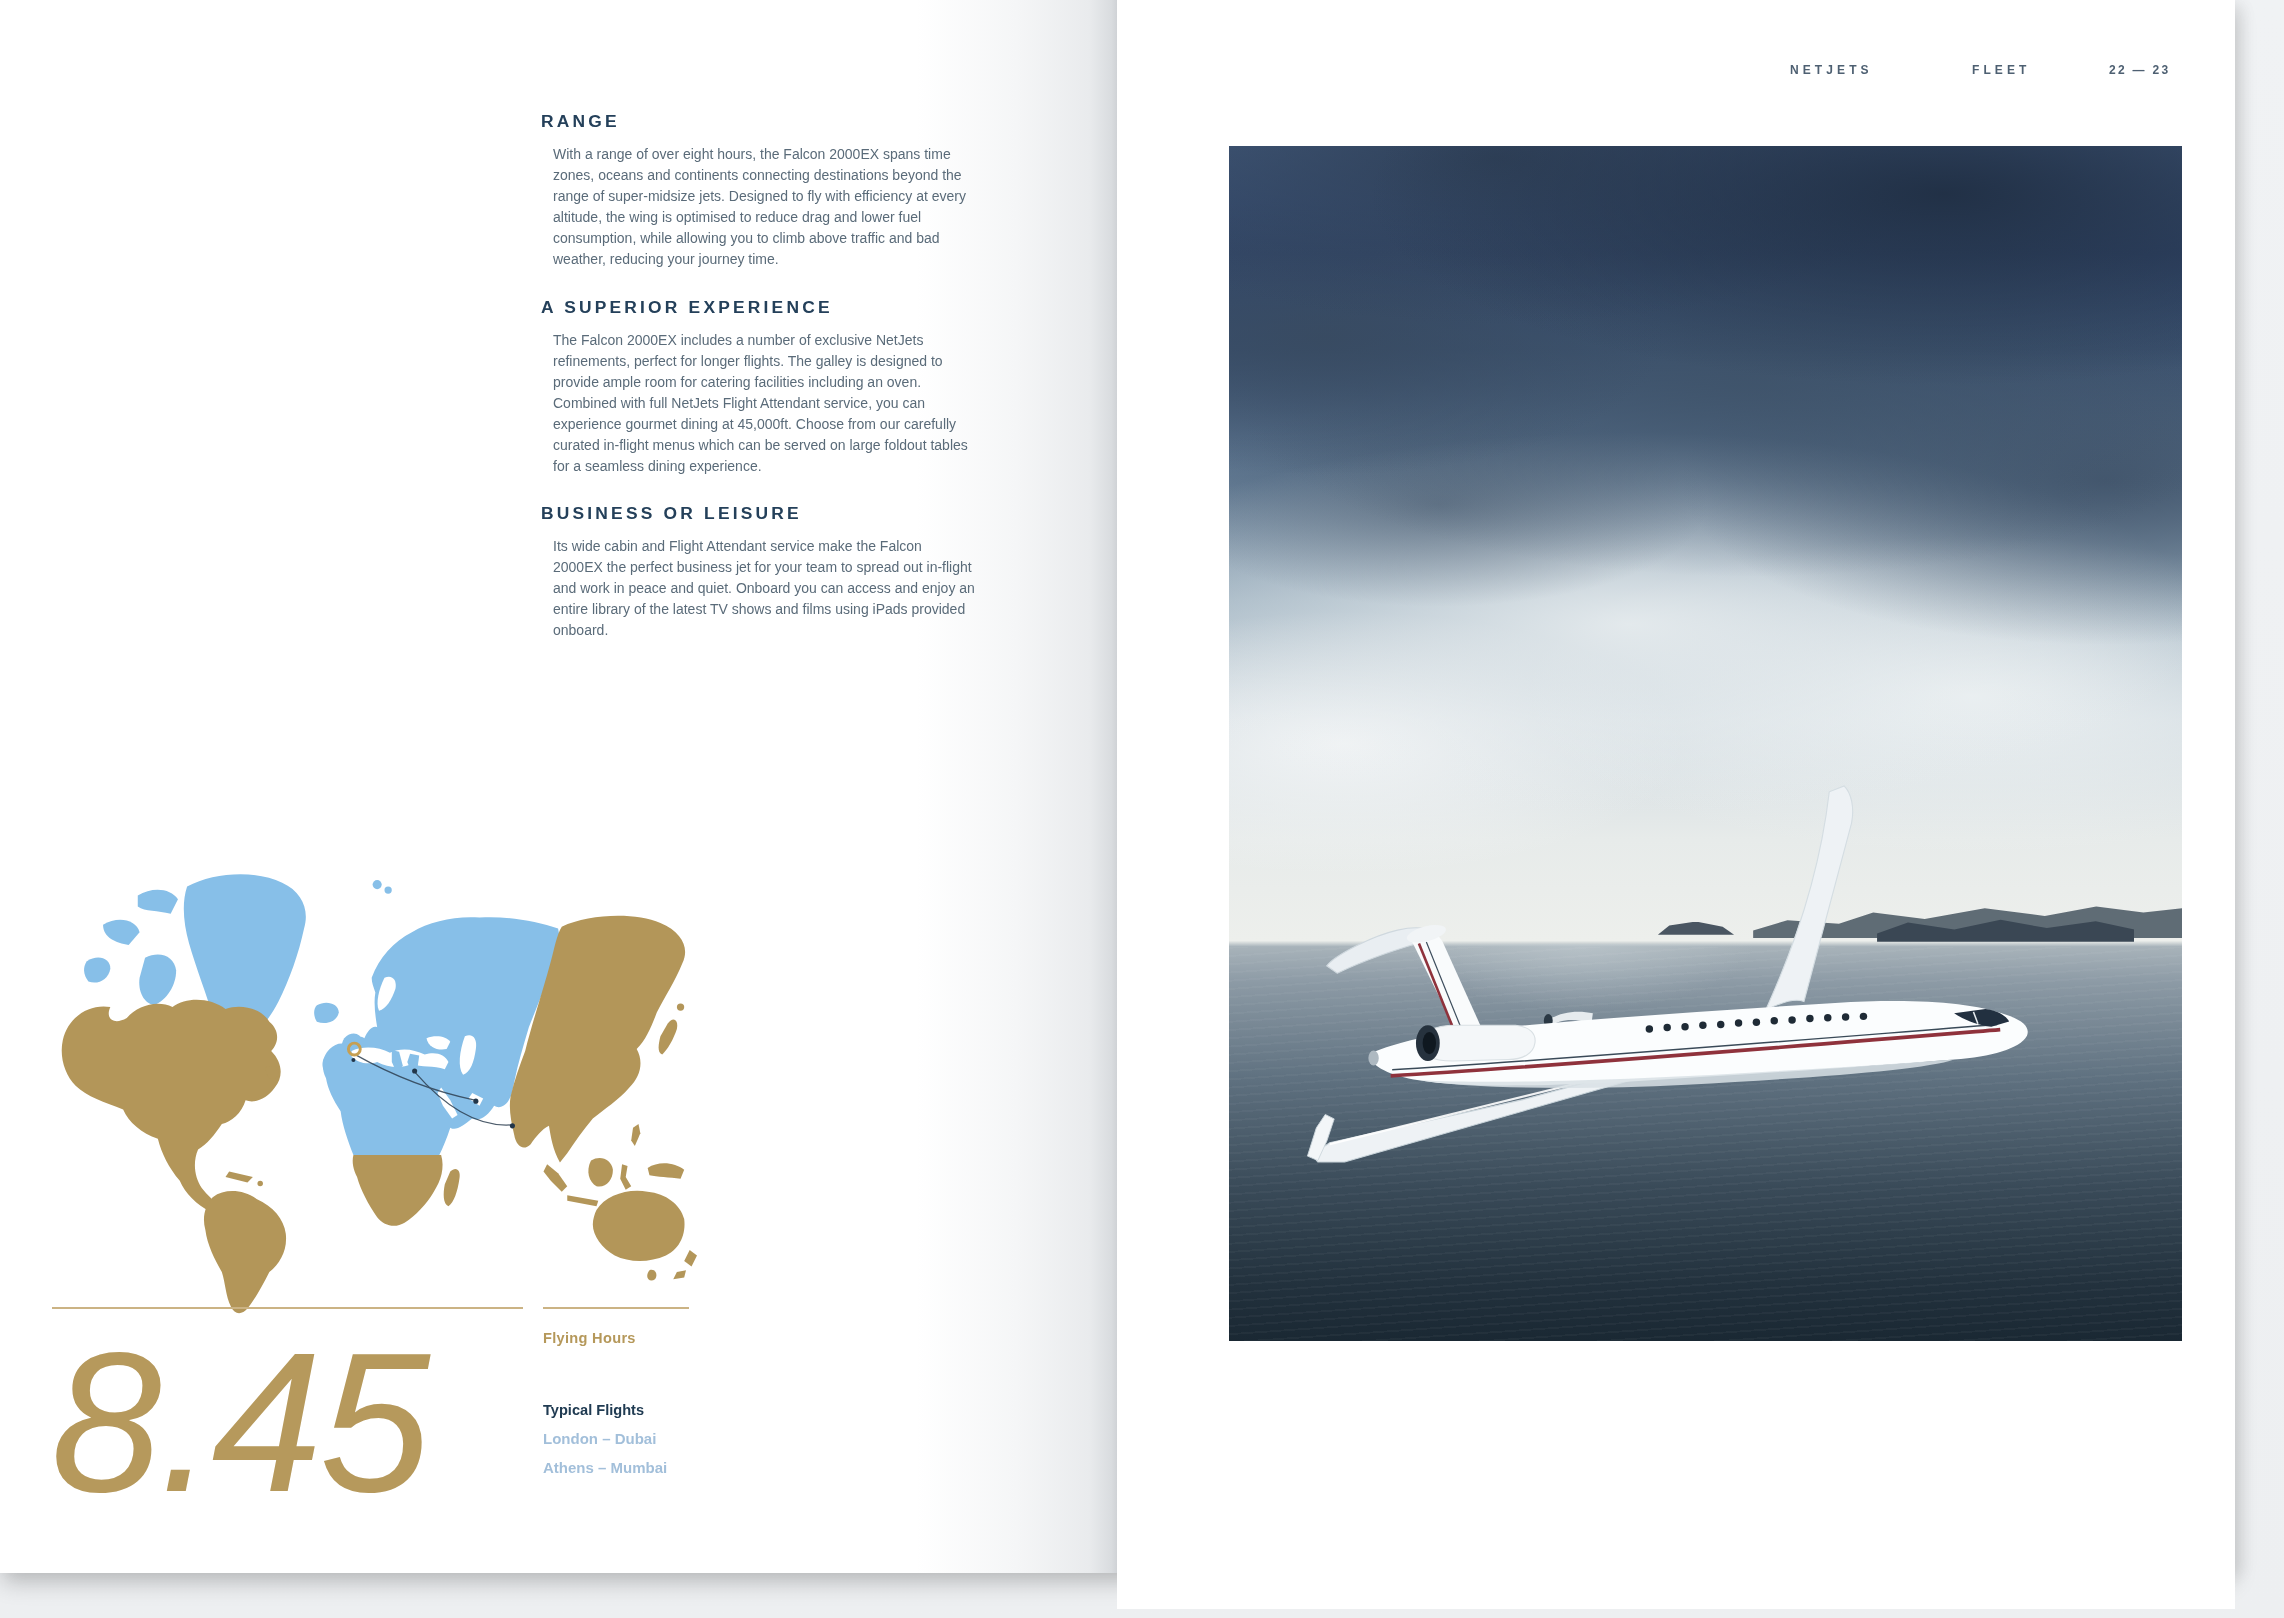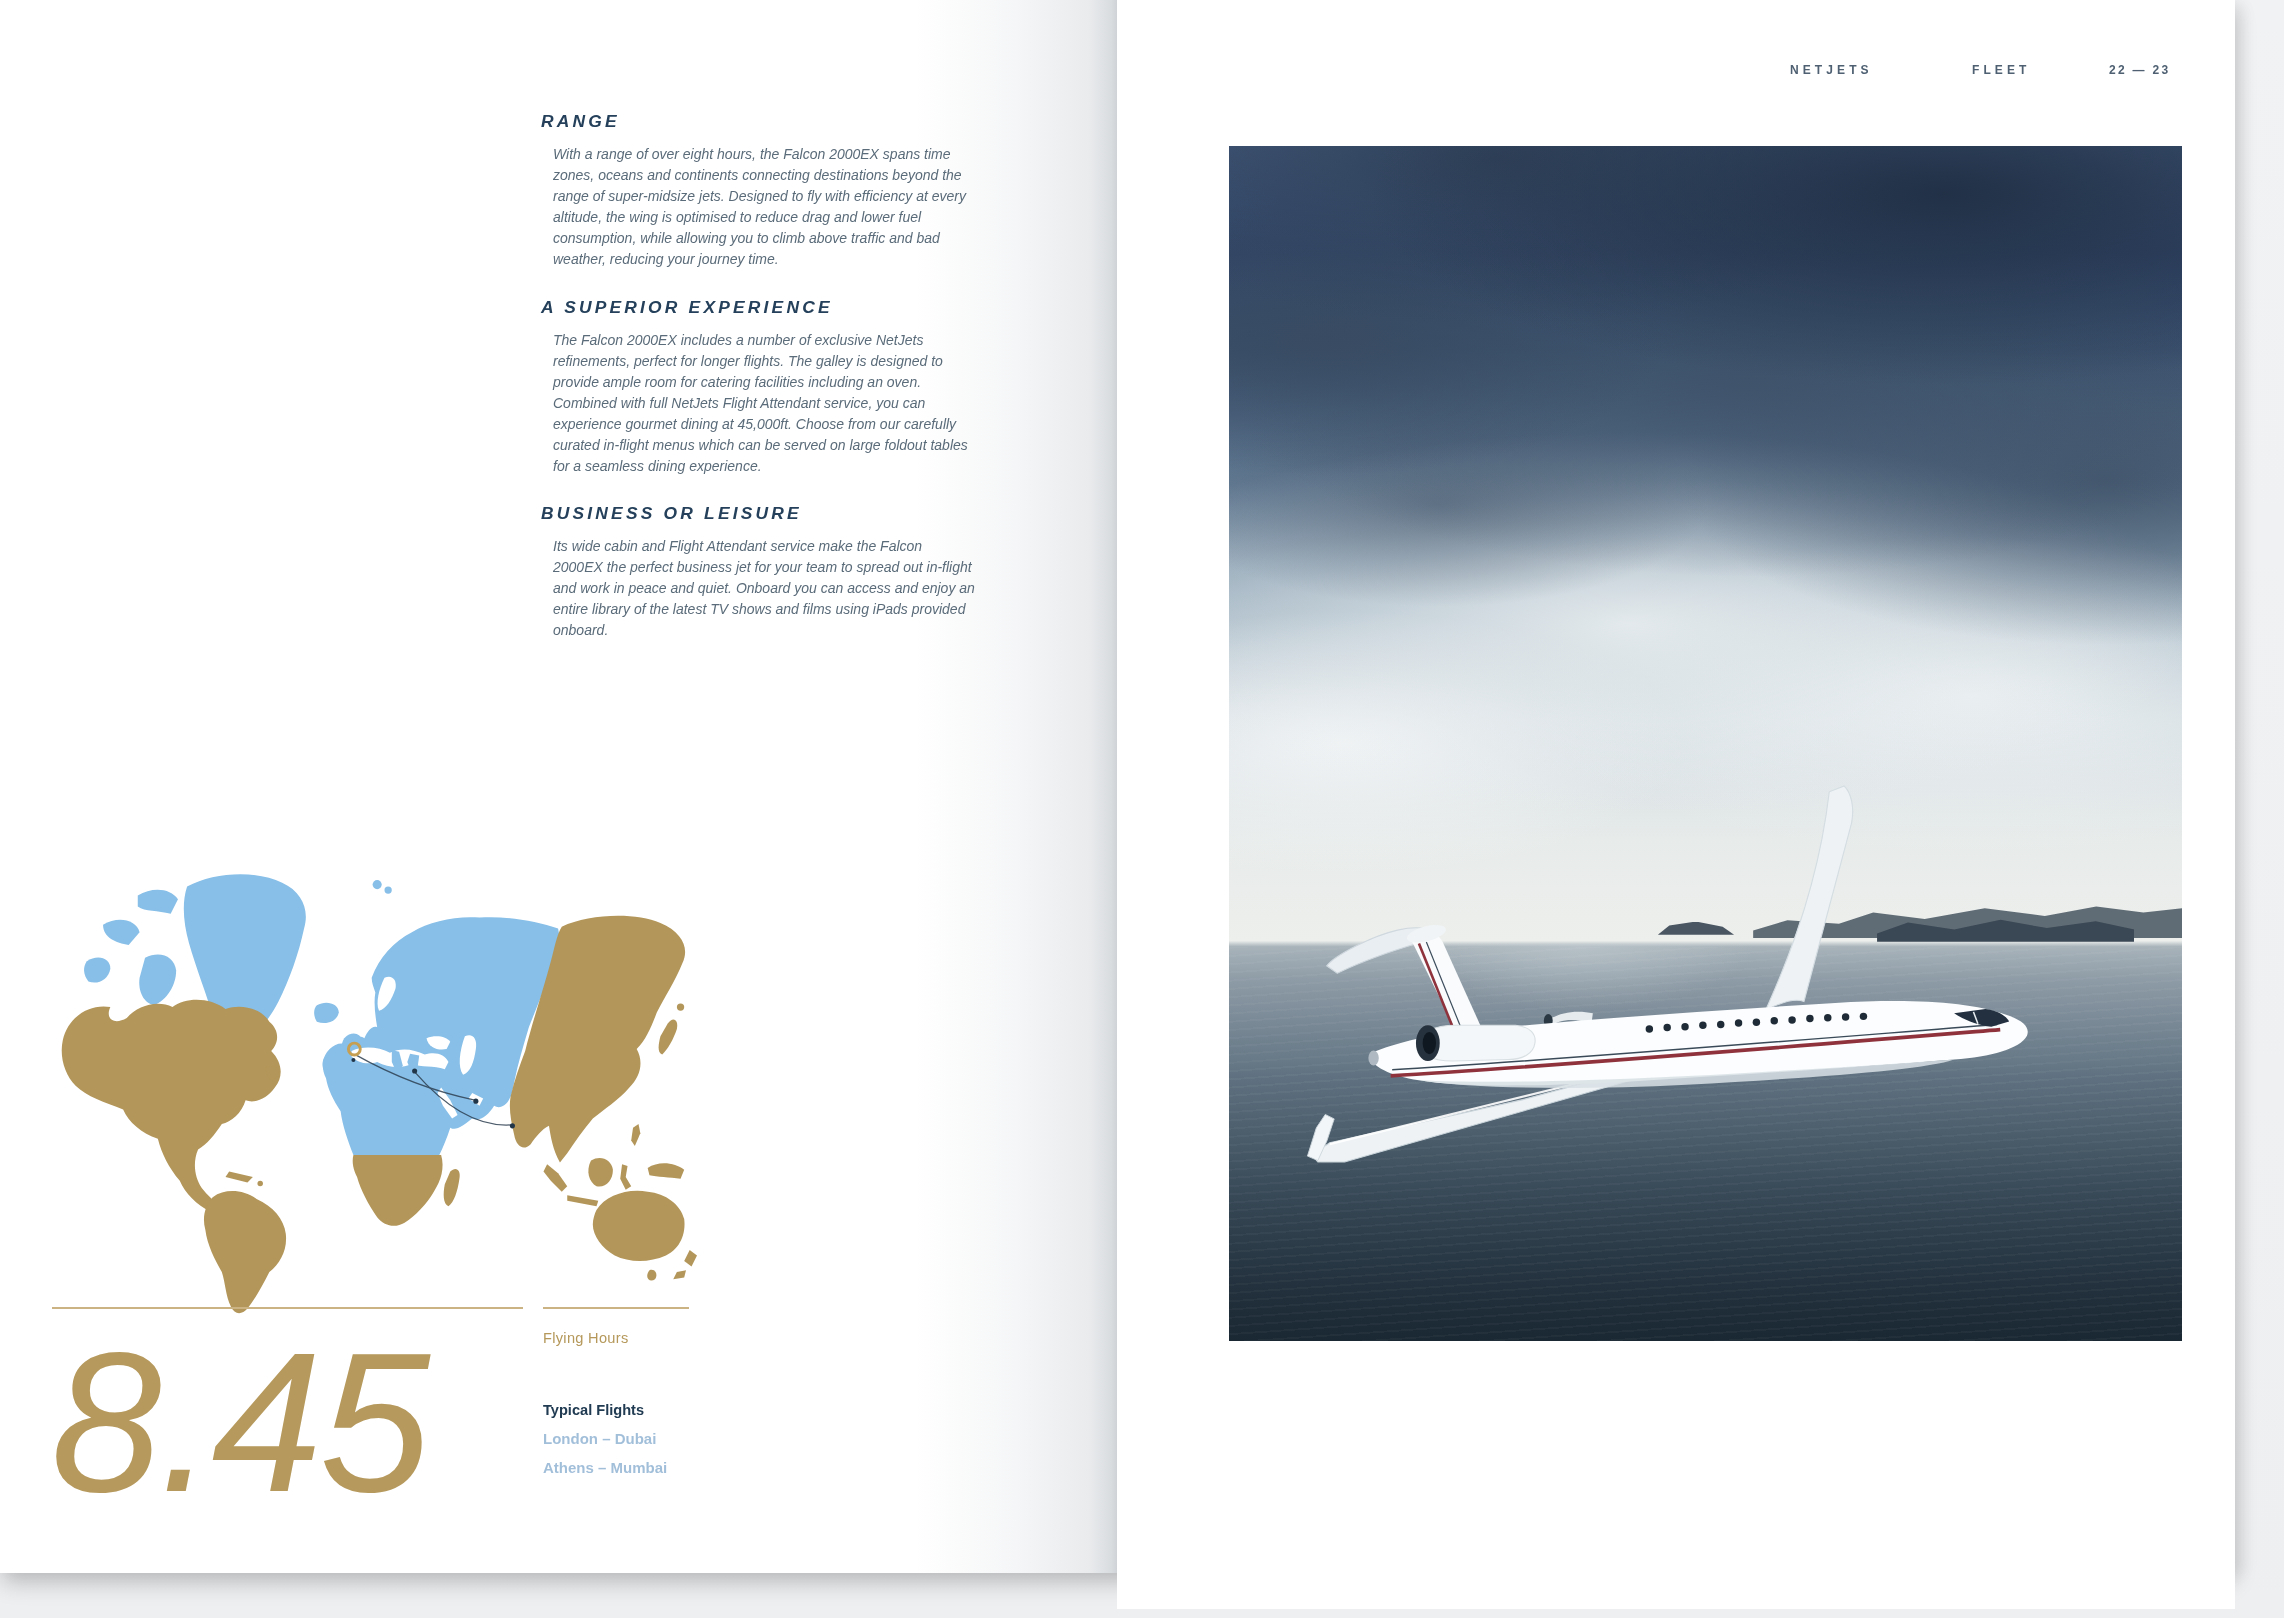--- a/index.html
+++ b/index.html
@@ -15,42 +15,42 @@
     background:#fff;
   }
   .page{position:absolute;top:0;height:1573px;}
   .page-left{
     left:0;width:1117px;
     background:linear-gradient(to right,#ffffff 0%,#ffffff 82%,#f5f6f7 91%,#e9ebed 97.5%,#d9dcdf 99.5%,#cfd2d6 100%);
   }
   .page-right{left:1117px;width:1118px;background:#fff;margin-top:36px;}
 
   
-  .text-col{position:absolute;left:541px;top:111px;width:446px;font-style:italic;}
+  .text-col{position:absolute;left:541px;top:111px;width:446px;}
   .sec{margin:0 0 26.5px 0;}
   .sec-h{
     margin:0 0 6.4px 0;font-size:17.4px;font-weight:700;letter-spacing:3.2px;
     color:#24405a;
   }
   .sec-p{margin:12px;font-size:14px;line-height:21px;color:#5a6b79;}
 
   
   .map-wrap{position:absolute;left:50px;top:870px;width:658px;height:445px;}
 
   
   .hairline{position:absolute;height:1.8px;background:#cbb384;}
   .hairline-main{left:52px;top:1307px;width:471px;}
   .hairline-side{left:543px;top:1307px;width:146px;}
   .big-number{
     position:absolute;left:51px;top:1323px;
     font-family:Liberation Sans, sans-serif;font-style:italic;font-weight:400;
     font-size:199px;line-height:1;color:#b6995c;letter-spacing:-2.7px;
   }
   .stat-side{position:absolute;left:543px;top:1330px;width:201px;}
-  .stat-label{font-size:14.6px;font-weight:400;color:#b5985a;letter-spacing:0.3px;}
+  .stat-label{font-size:14.6px;font-weight:700;color:#b5985a;letter-spacing:0.3px;}
   .flights-title{margin-top:56px;font-size:14.6px;font-weight:700;color:#203b52;}
   .flight-route{margin-top:12px;font-size:15px;font-weight:600;color:#a2bfda;}
 
   
   .mini{position:absolute;top:27.4px;font-size:12px;font-weight:600;
         letter-spacing:4.1px;color:#4e6072;}
   .mini-brand{left:673px;}
   .mini-section{left:855px;}
   .mini-pages{left:992px;letter-spacing:2.3px;}
 

